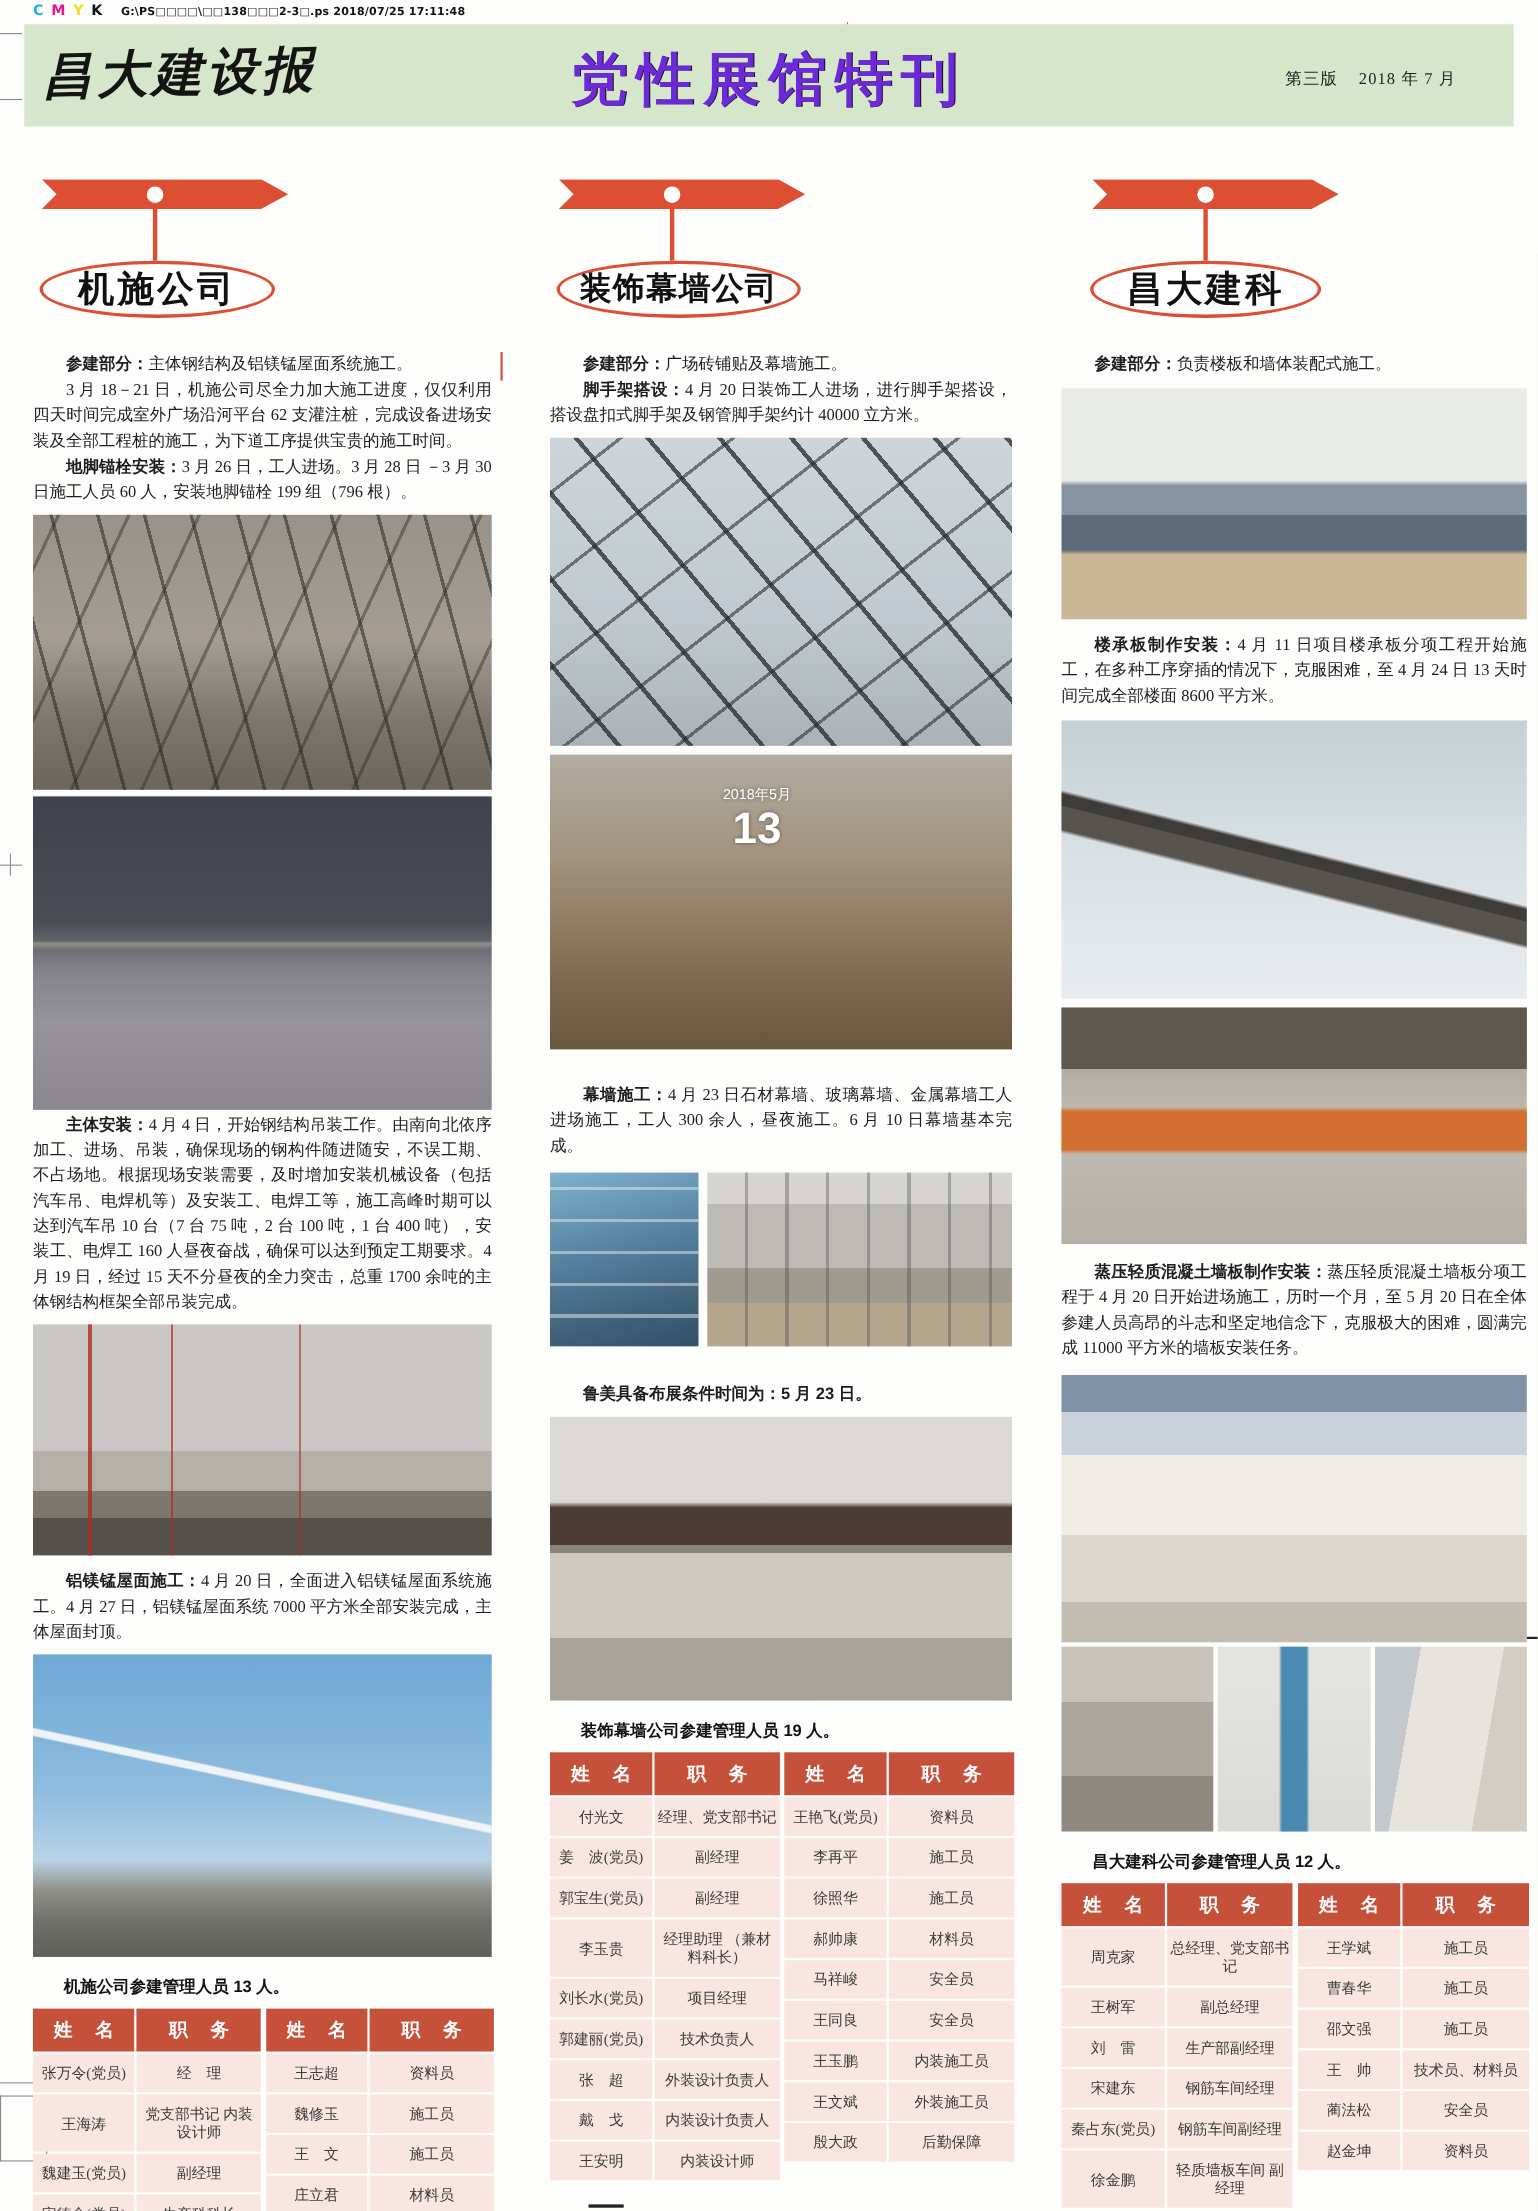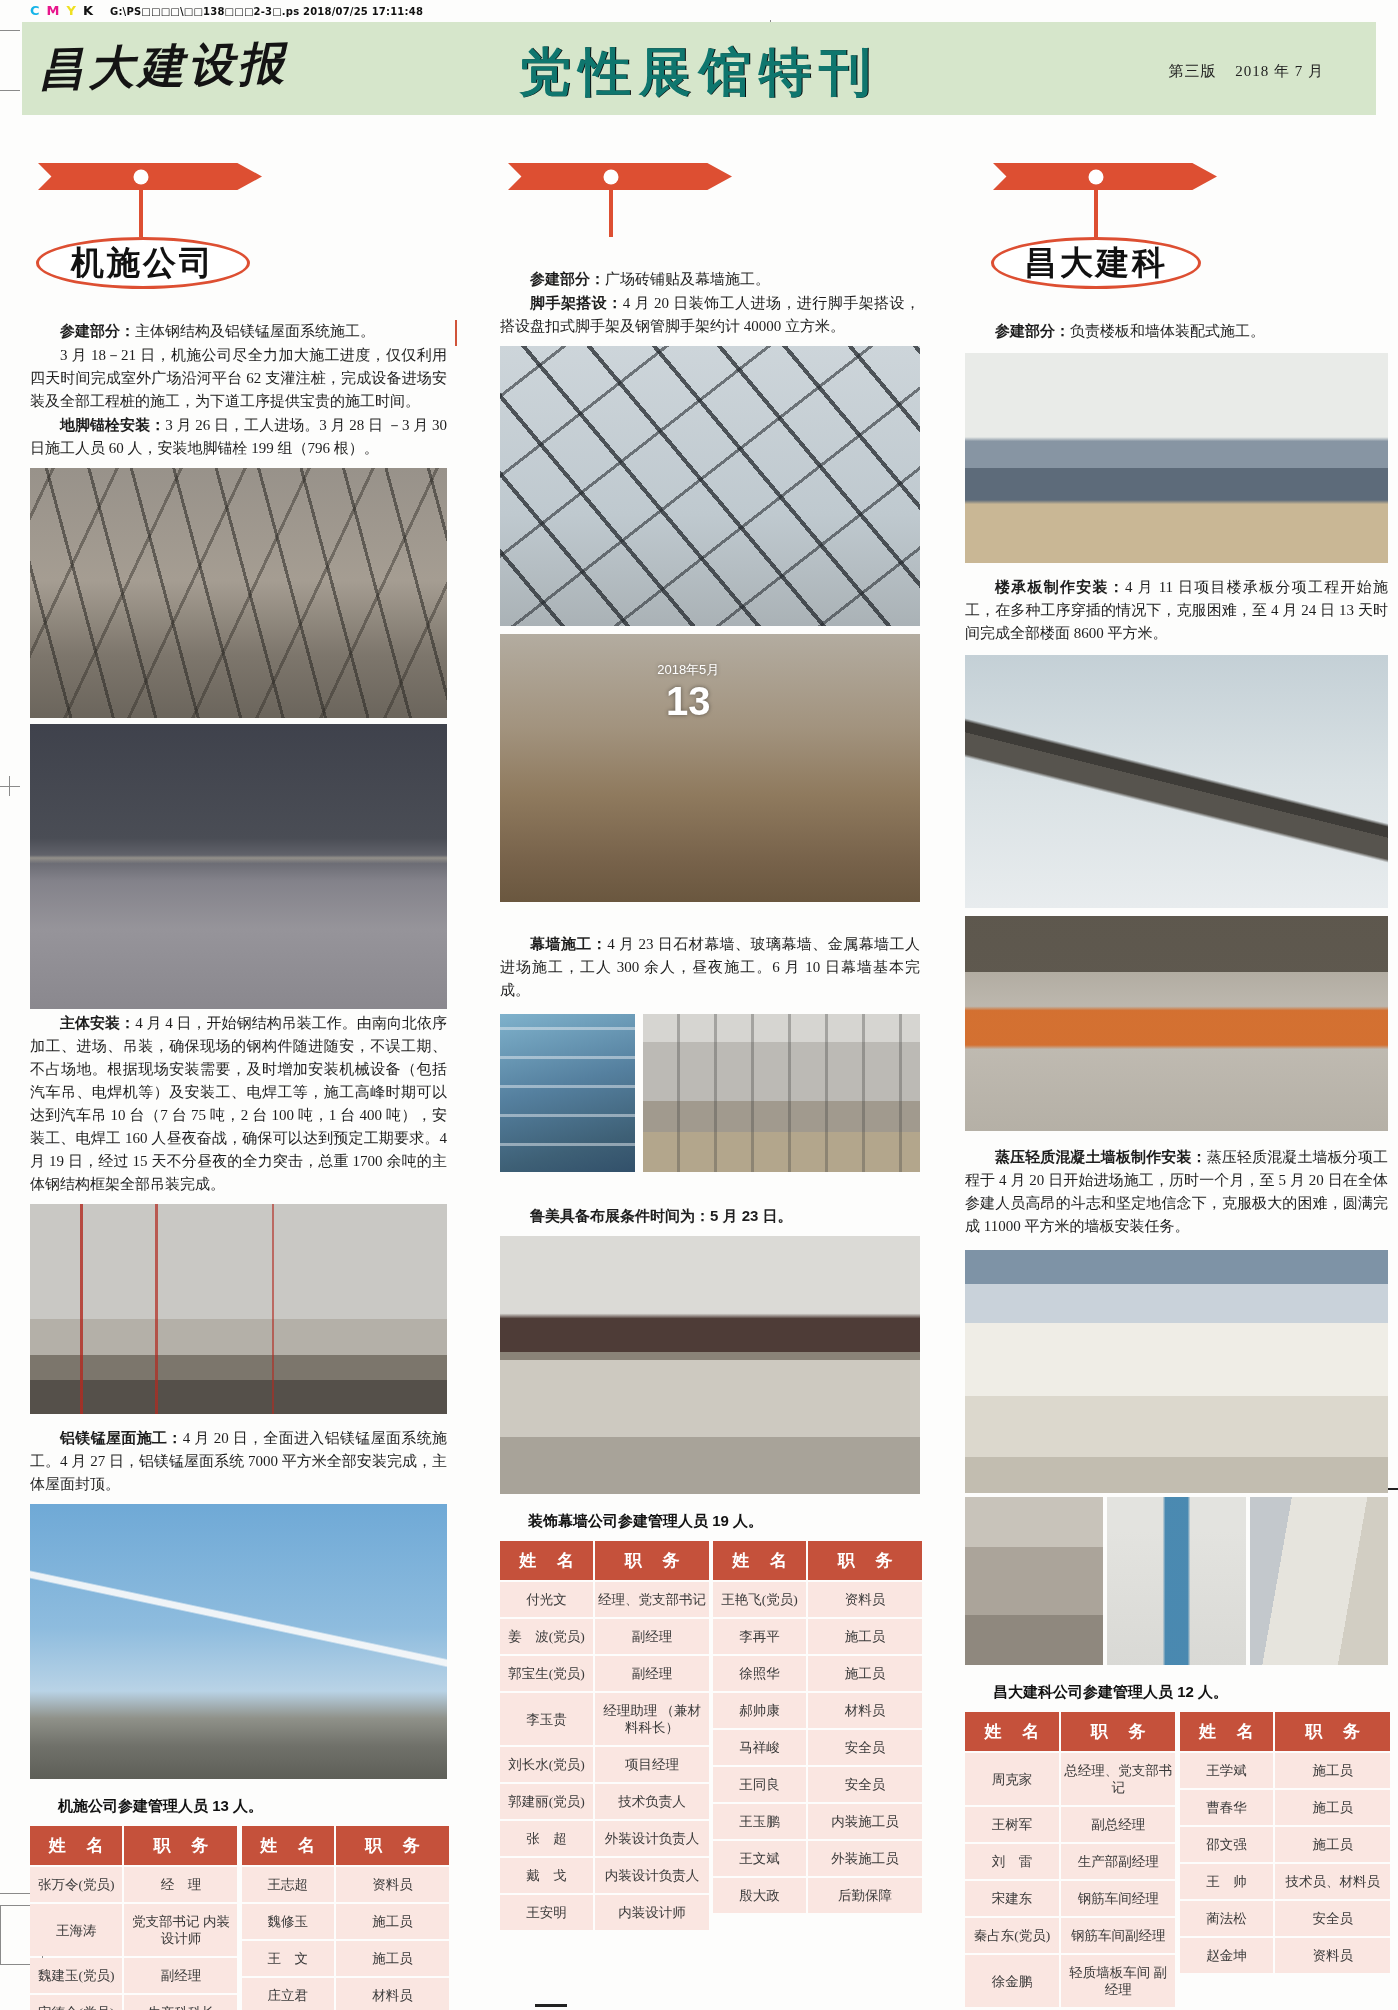--- a/index.html
+++ b/index.html
@@ -14,21 +14,21 @@
 
   
   .mark { position:absolute; background:#8a8a8a; }
   .mark.dark { background:#222; }
 
   
   .band { position:absolute; left:22px; top:22px; width:1354px; height:93px; background:#d6e6cb; }
   .logo { position:absolute; left:16px; top:14px; font-size:46px; font-weight:bold; font-style:italic;
     letter-spacing:4px; color:#141414; transform:rotate(-1.5deg); }
   .ptitle { position:absolute; left:50%; top:16px; transform:translateX(-50%);
-    font-family:"Liberation Sans", sans-serif; font-weight:900; font-size:52px; letter-spacing:8px; color:#0f766e;
+    font-family:"Liberation Sans", sans-serif; font-weight:900; font-size:52px; letter-spacing:8px; color:#6d28d9;
     text-shadow:1px 0 0 #0d0d0d; white-space:nowrap; }
   .edition { position:absolute; right:52px; top:40px; font-size:15px; color:#222; letter-spacing:1px; white-space:nowrap; }
   .edition span { margin-left:14px;margin-top:16px; }
 
   
   .col { position:absolute; top:125px; }
   .col1 { left:30px;  width:417px; }
   .col2 { left:500px; width:420px; }
   .col3 { left:965px; width:423px; }
 
@@ -211,20 +211,21 @@
 
       </div>
     </div>
   </div>
 
   <div class="col col2">
     <div class="flag">
       <span class="dot"></span>
     </div>
     <div class="stem"></div>
+    <div class="oval">装饰幕墙公司</div>
 
     <div class="paras">
       <p class="para"><b>参建部分：</b><span>广场砖铺贴及幕墙施工。</span></p>
       <p class="para"><b>脚手架搭设：</b><span>4 月 20 日装饰工人进场，进行脚手架搭设，搭设盘扣式脚手架及钢管脚手架约计 40000 立方米。</span></p>
     </div>
 
     <div class="photo ph-c2p1"></div>
 
 
     <div class="photo ph-c2p2">

